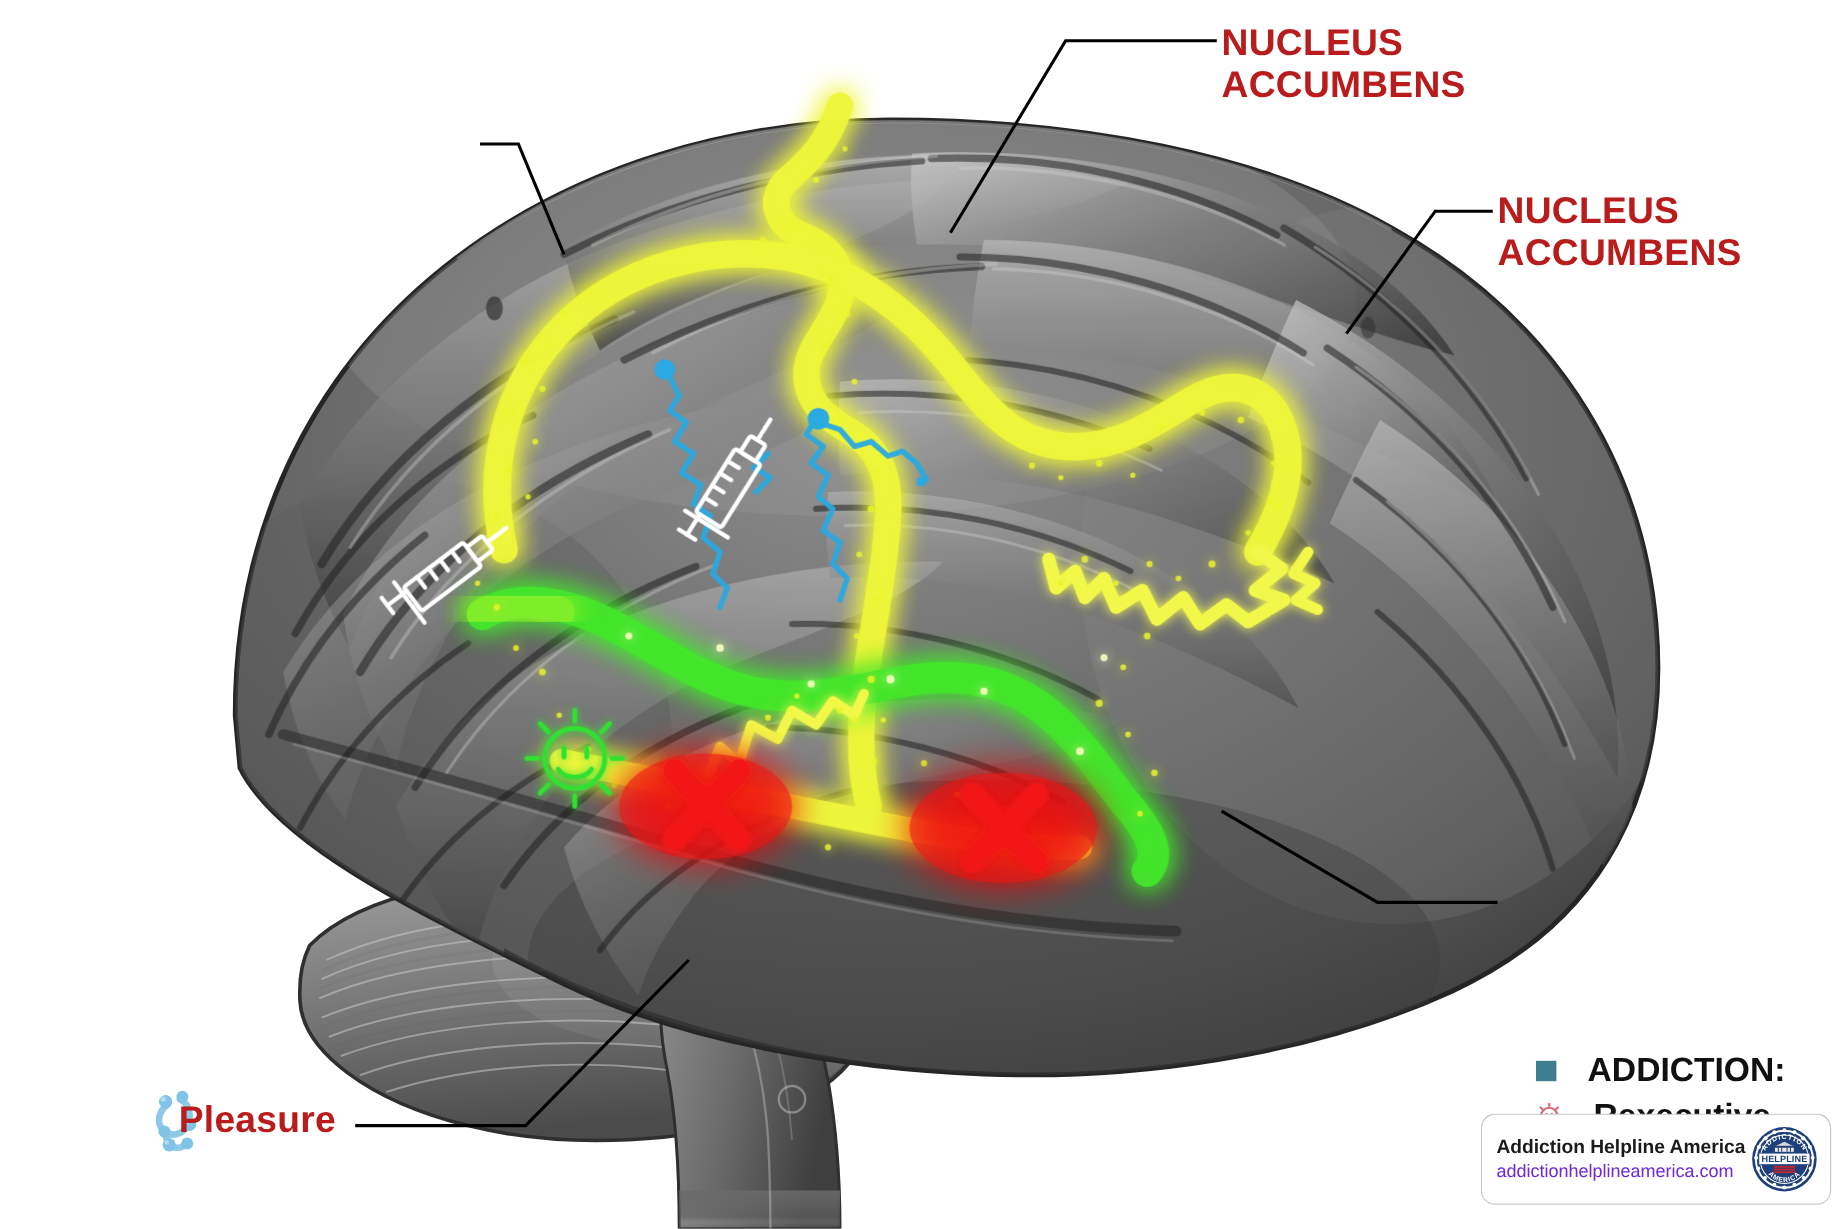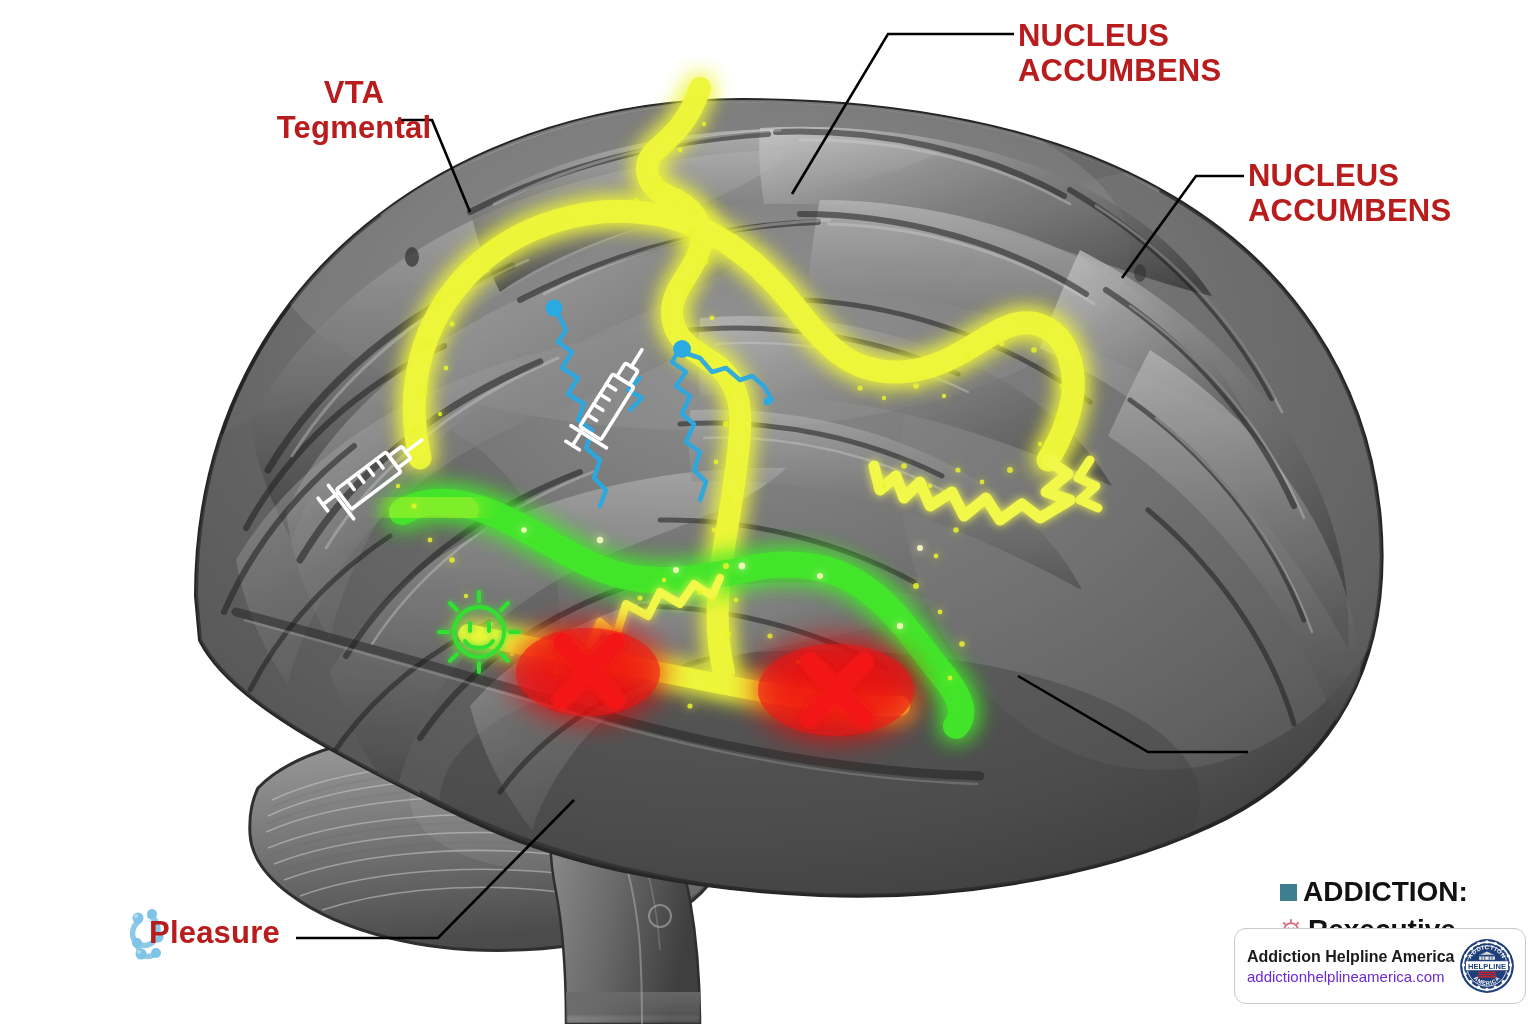--- a/index.html
+++ b/index.html
@@ -63,21 +63,21 @@
   
   #legend {
     position: absolute;
     left: 1280px;
     top: 876px;
     width: 256px;
   }
   .legend-row {
     display: flex;
     align-items: center;
-    gap: 6px;
+    gap: 26px;
     margin-bottom: 6px;
   }
   .legend-swatch {
     width: 17px; height: 17px;
     background: #3d7f8e;
     flex: 0 0 auto;
   }
   .legend-text {
     font-family: "Liberation Sans", sans-serif;
     font-weight: bold;
@@ -614,22 +614,20 @@
         <circle cx="156" cy="953" r="5"></circle>
       </g>
       <g fill="#bfe0f2" opacity="0.8">
         <circle cx="136" cy="916" r="2.2"></circle>
         <circle cx="156" cy="935" r="2"></circle>
         <circle cx="139" cy="952" r="2"></circle>
       </g>
     </g>
   </svg>
 
-  <div class="callout mixed" id="label-vta">VTA
-Tegmental</div>
 
   <div class="callout big" id="label-na-top">NUCLEUS
 ACCUMBENS</div>
 
   <div class="callout big" id="label-na-right">NUCLEUS
 ACCUMBENS</div>
 
 
   <div class="callout" id="label-pleasure">Pleasure</div>
 

